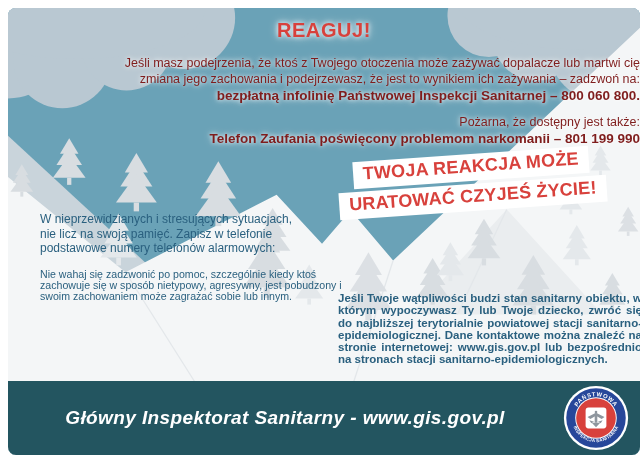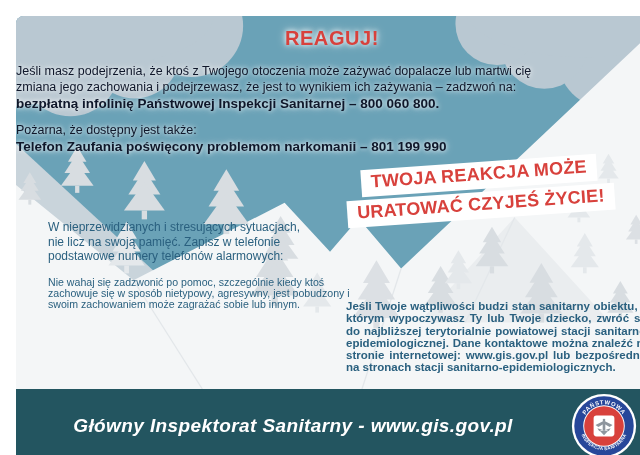--- a/index.html
+++ b/index.html
@@ -2,37 +2,37 @@
 <html><head>
 <meta charset="utf-8">
 <style>
   html,body { margin:0; padding:0; }
   body {
     width:640px; height:455px;
     background:#ffffff;
     font-family:"Liberation Sans", sans-serif;
     -webkit-font-smoothing:antialiased;
   }
-  .frame { box-sizing:border-box; width:640px; height:455px; padding:16px; }
+  .frame { box-sizing:border-box; width:640px; height:455px; padding:8px; }
   .poster {
     position:relative; width:632px; height:447px;
     border-radius:8px; overflow:hidden; background:#6AA2B7;
   }
   svg.bg { position:absolute; left:0; top:0; width:632px; height:447px; display:block; }
 
   
   .cta-title {
     position:absolute; top:11px; left:0; right:0;
     text-align:center; font-size:20px; font-weight:800; letter-spacing:.6px;
     color:#D8413C;
     text-shadow:0 0 5px rgba(255,255,255,.95), 0 0 10px rgba(255,255,255,.8);
   }
   .top-text {
     position:absolute; top:47px; left:0; right:0;
-    text-align:left; color:#0f172a;
+    text-align:right; color:#7f1d1d;
     text-shadow:0 0 4px rgba(255,255,255,.9), 0 0 8px rgba(255,255,255,.6);
   }
   .top-text .tline { font-size:12.5px; line-height:16px; white-space:nowrap; }
   .top-text .tbold { font-size:13.5px; font-weight:700; line-height:18px; white-space:nowrap; }
   .top-text .gap { height:9px; }
 
   
   .ribbon {
     position:absolute; top:146px; right:34px;
     transform:rotate(-4deg);

